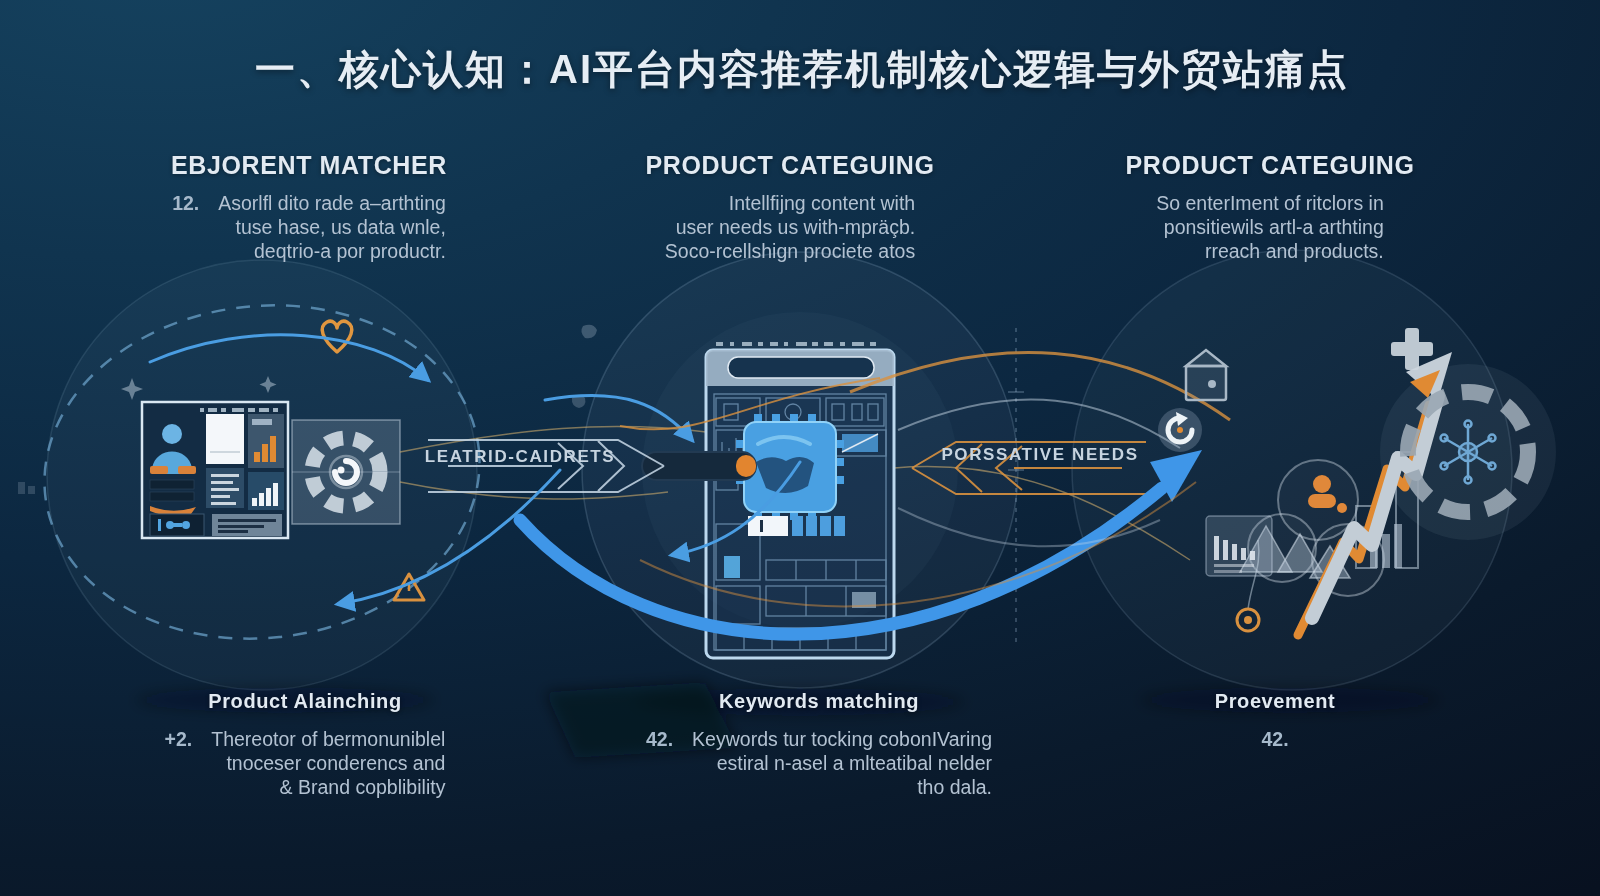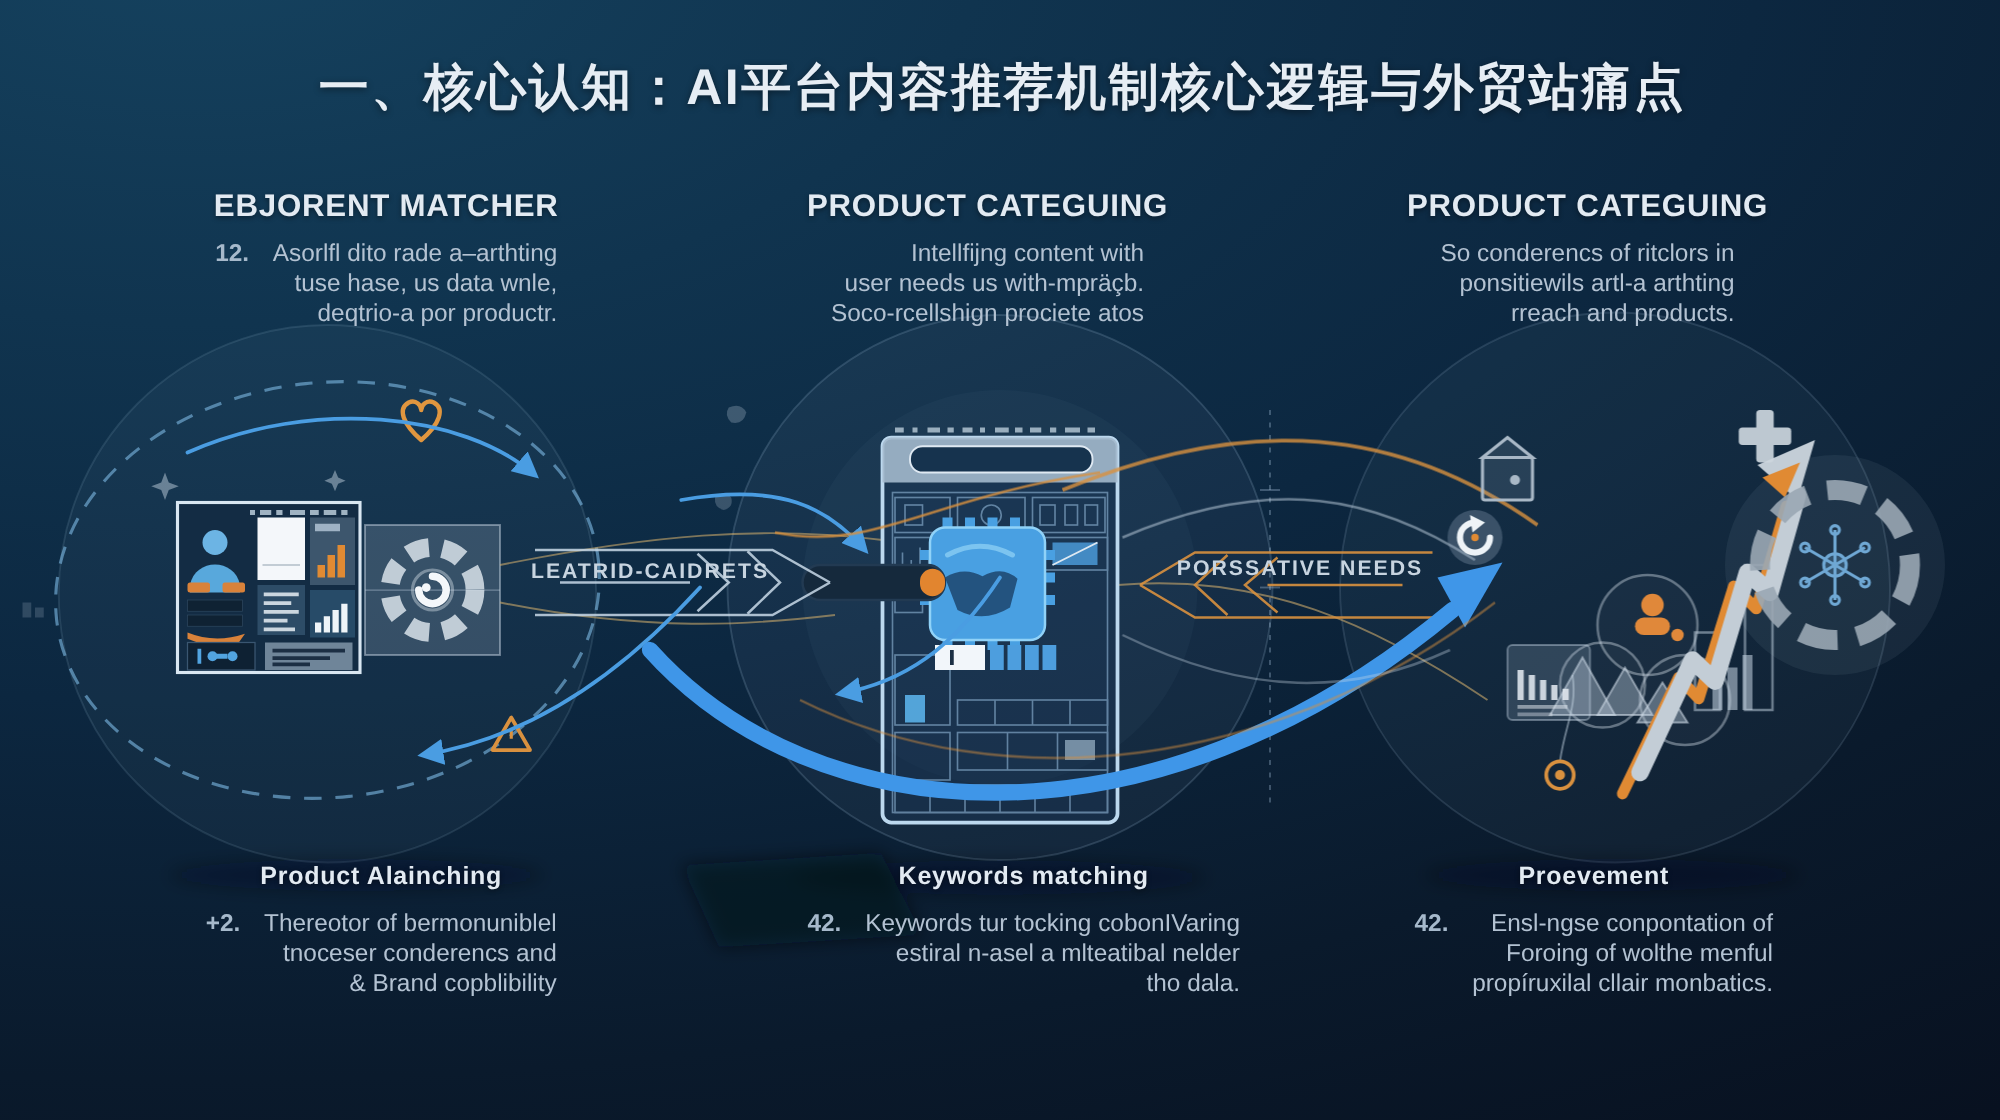--- a/index.html
+++ b/index.html
@@ -400,21 +400,21 @@
       <span>user needs us with-mpräçb.</span>
       <span>Soco-rcellshign prociete atos</span>
     </span>
   </div>
 </div>
 
 <div class="tb top" style="left:1100px;top:150px;width:340px;">
   <div class="tb-h">PRODUCT CATEGUING</div>
   <div class="tb-body">
     <span class="tb-lines">
-      <span>So conderencs of ritclors in</span>
+      <span>So enterIment of ritclors in</span>
       <span>ponsitiewils artl-a arthting</span>
       <span>rreach and products.</span>
     </span>
   </div>
 </div>
 
 <div class="tb bottom" style="left:140px;top:686px;width:330px;">
   <div class="tb-h">Product Alainching</div>
   <div class="tb-body">
     <span class="tb-num">+2.</span>
@@ -435,21 +435,16 @@
       <span>estiral n-asel a mlteatibal nelder</span>
       <span>tho dala.</span>
     </span>
   </div>
 </div>
 
 <div class="tb bottom" style="left:1095px;top:686px;width:360px;">
   <div class="tb-h">Proevement</div>
   <div class="tb-body">
     <span class="tb-num">42.</span>
-    <span class="tb-lines">
-      <span>Ensl-ngse conpontation of</span>
-      <span>Foroing of wolthe menful</span>
-      <span>propíruxilal cllair monbatics.</span>
-    </span>
   </div>
 </div>
 
 </div>
 
 </body></html>

